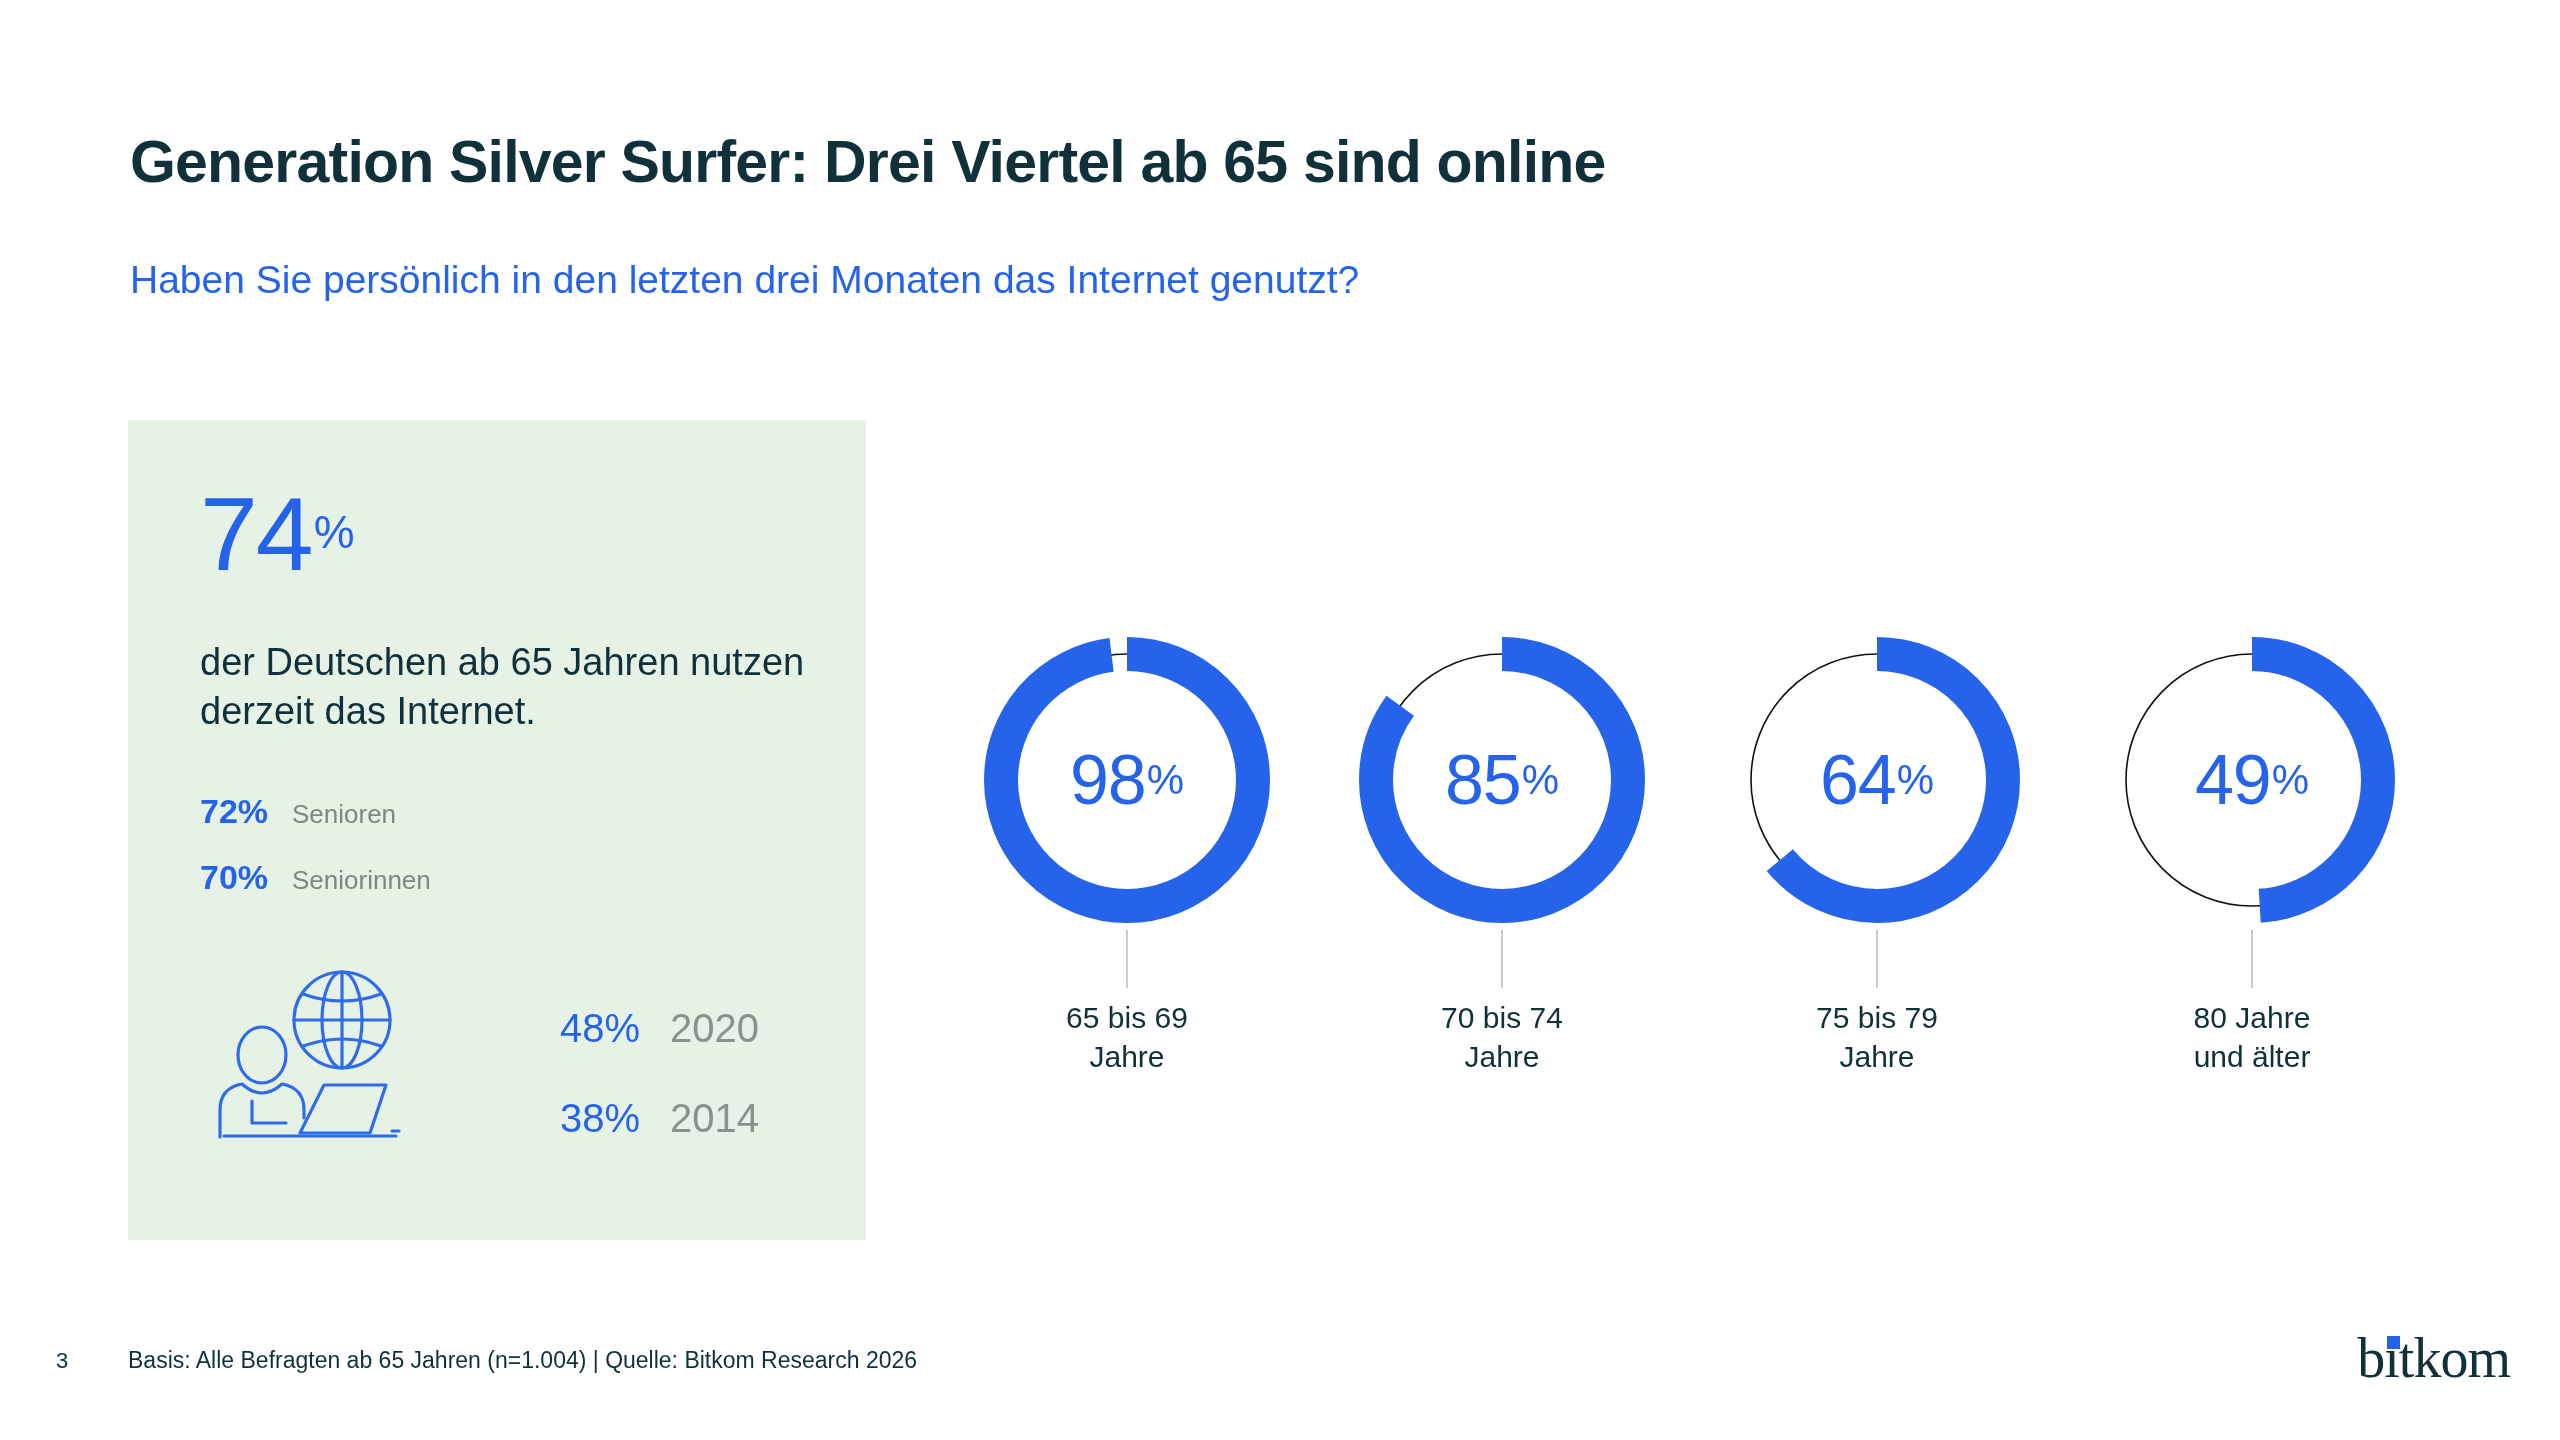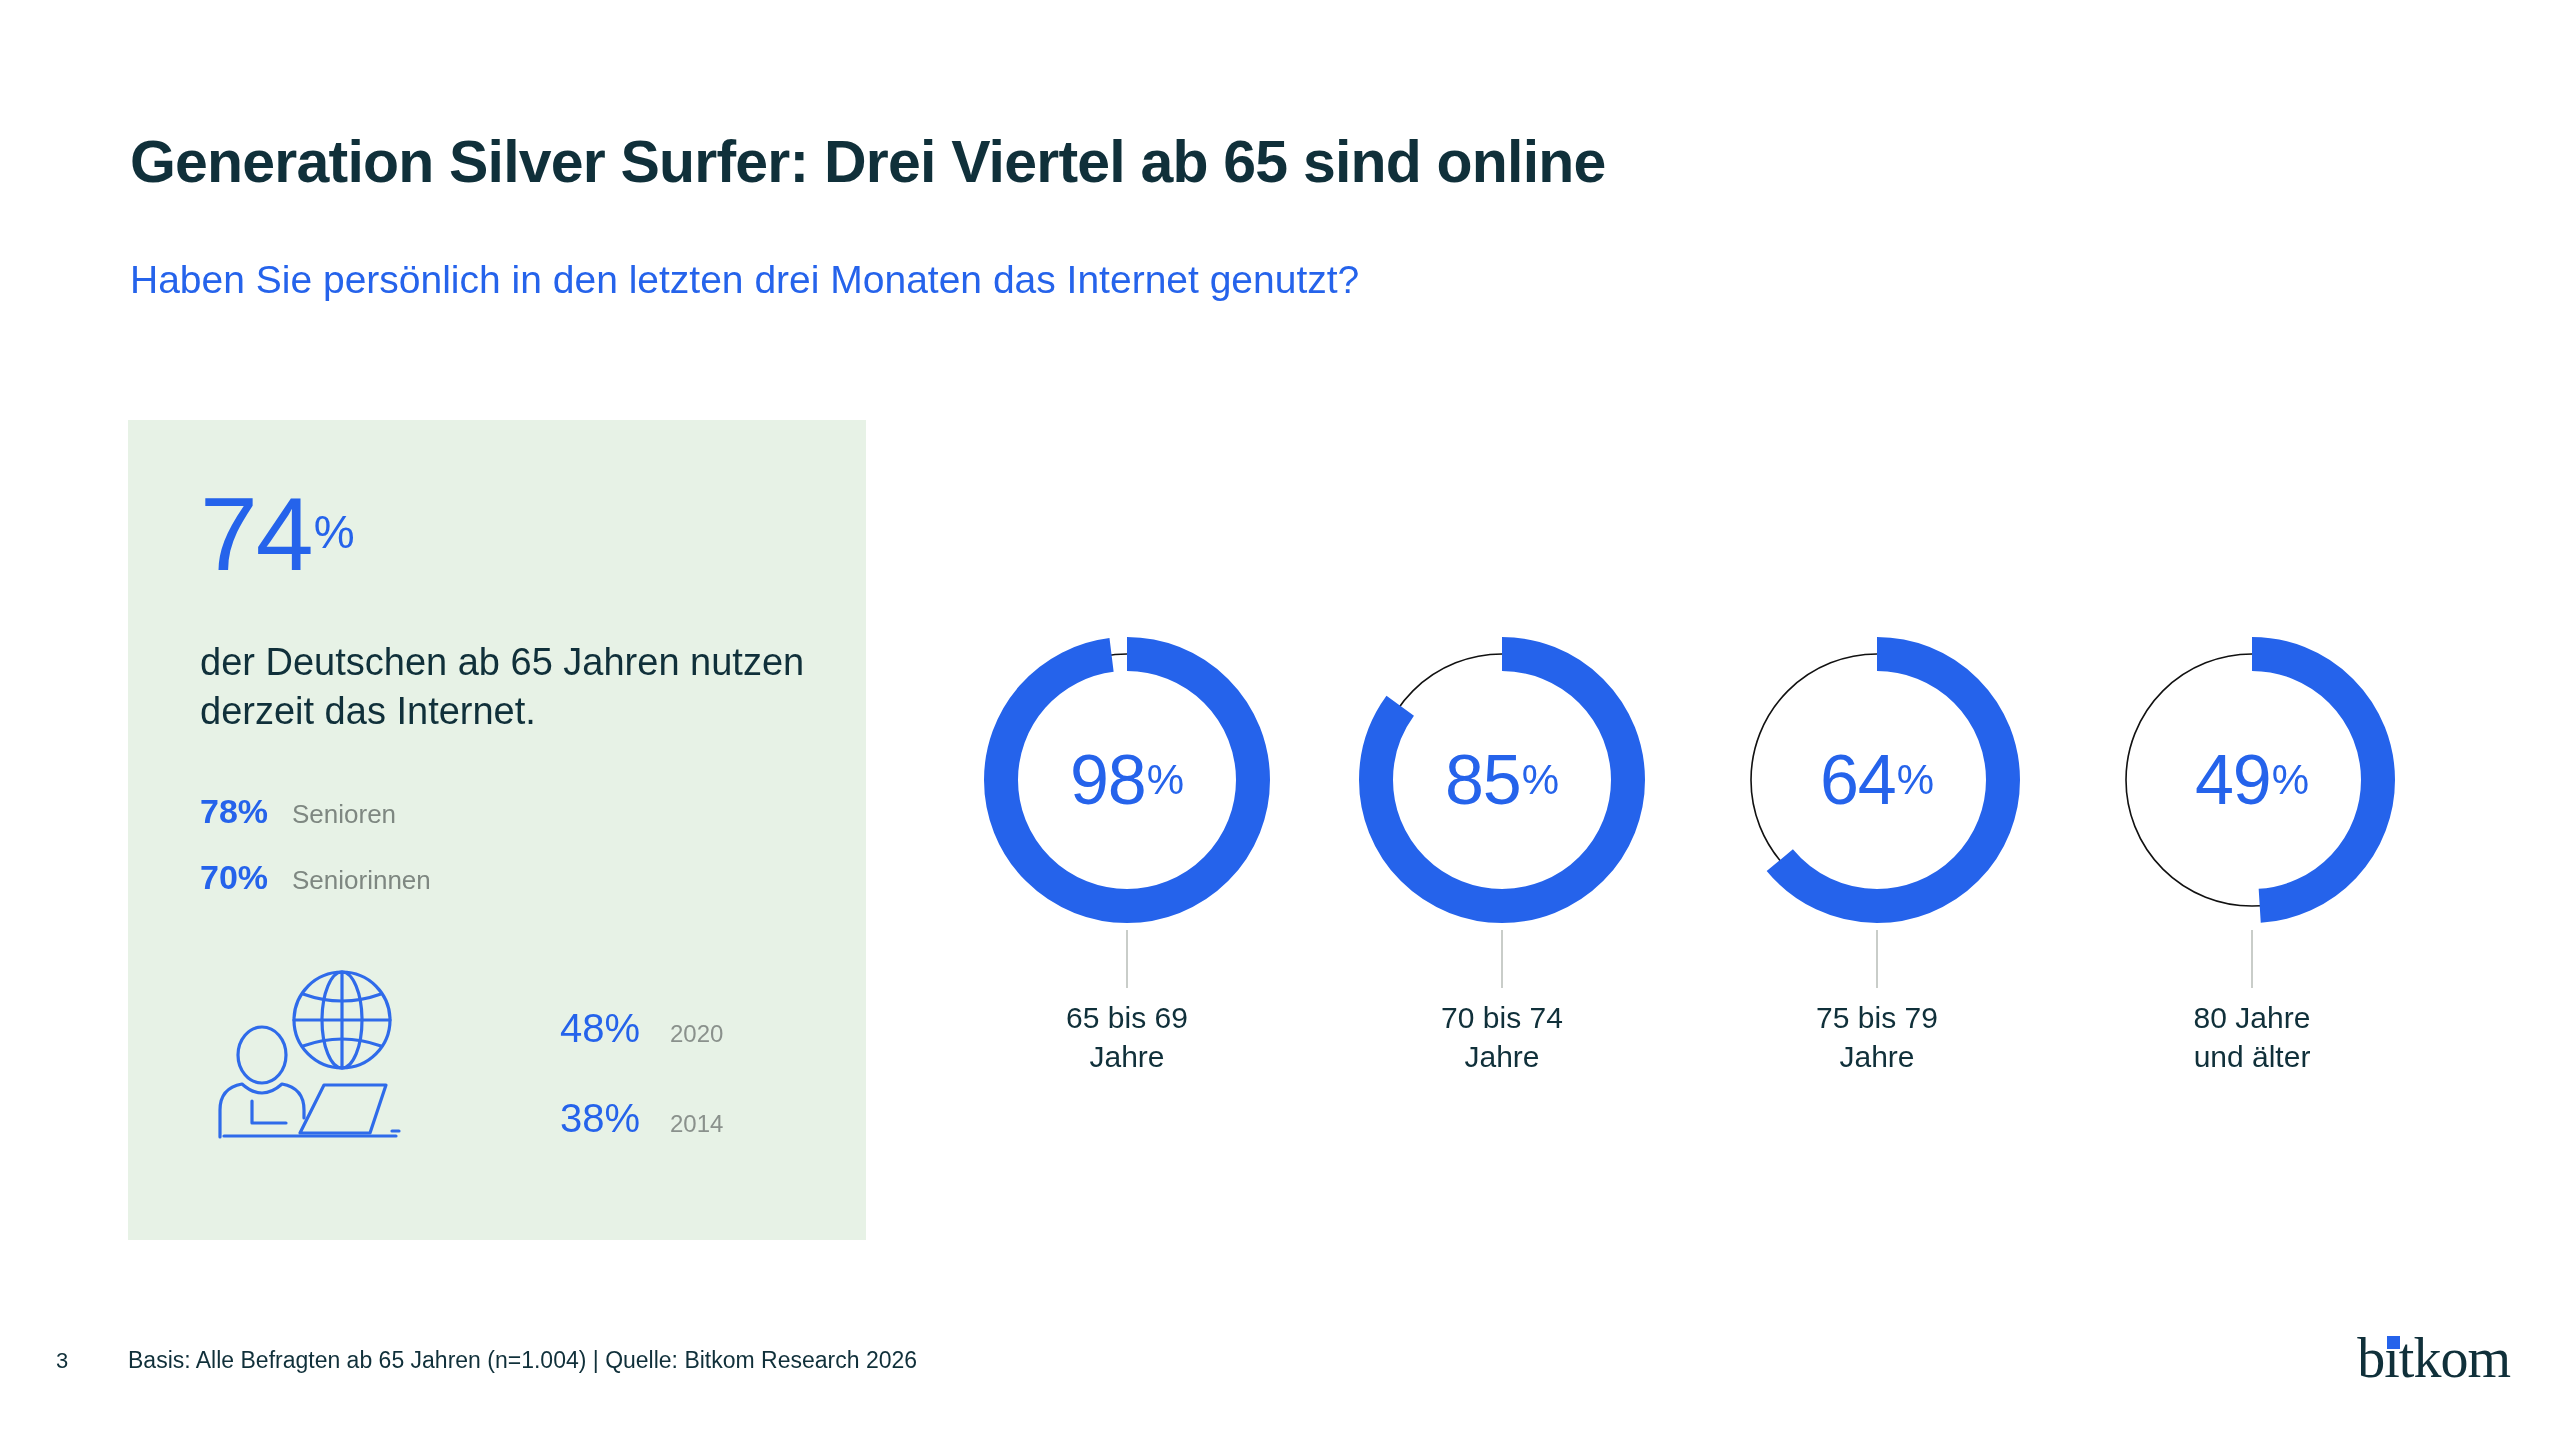--- a/index.html
+++ b/index.html
@@ -111,21 +111,21 @@
     font-size: 0;
   }
   .year-row .val {
     font-size: 40px;
     font-weight: normal;
     color: #2563eb;
     display: inline-block;
     width: 110px;
   }
   .year-row .lbl {
-    font-size: 24px;
+    font-size: 40px;
     color: #8a918c;
   }
   #row-2020 { top: 1006px; }
   #row-2014 { top: 1096px; }
 
   
   #donuts {
     position: absolute;
     left: 977px;
     top: 630px;
@@ -235,21 +235,21 @@
 
 <div id="panel"></div>
 
 <div id="big-stat">
   <span class="num">74</span><span class="pct">%</span>
 </div>
 
 <div id="panel-desc">der Deutschen ab 65 Jahren nutzen derzeit das Internet.</div>
 
 <div class="split-row" id="row-senioren">
-  <span class="val">78%</span><span class="lbl">Senioren</span>
+  <span class="val">72%</span><span class="lbl">Senioren</span>
 </div>
 <div class="split-row" id="row-seniorinnen">
   <span class="val">70%</span><span class="lbl">Seniorinnen</span>
 </div>
 
 <div id="usage-icon">
   <svg viewBox="0 0 210 180" xmlns="http://www.w3.org/2000/svg" fill="none" stroke="#2f6bea" stroke-width="3.2" stroke-linecap="round" stroke-linejoin="round">
 
     <circle cx="146" cy="55" r="48"></circle>
     <ellipse cx="146" cy="55" rx="20" ry="48"></ellipse>

